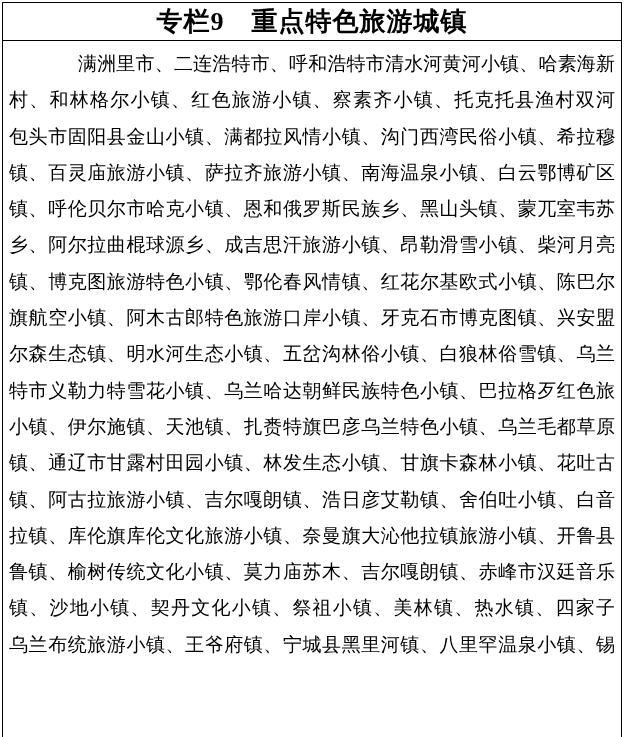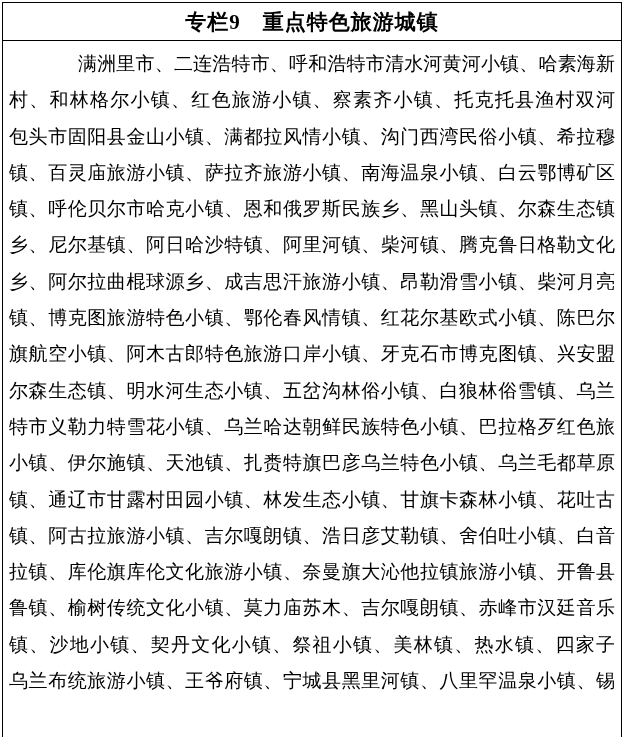--- a/index.html
+++ b/index.html
@@ -30,21 +30,21 @@
   }
   .title-row {
     height: 38px;
     border-bottom: 1.5px solid #000000;
     display: flex;
     align-items: center;
     justify-content: center;
     box-sizing: border-box;
   }
   .title-text {
-    font-size: 21px;
+    font-size: 26px;
     font-weight: bold;
     color: #000000;
     letter-spacing: 1px;
     white-space: pre;
   }
   .box-body {
     padding: 5px 6px 0 6px;
   }
   .body-line {
     font-size: 19px;
@@ -65,22 +65,21 @@
 <div class="stage">
   <div class="column-box">
     <div class="title-row">
       <span class="title-text">专栏9　重点特色旅游城镇</span>
     </div>
     <div class="box-body">
         <div class="body-line first">满洲里市、二连浩特市、呼和浩特市清水河黄河小镇、哈素海新</div>
         <div class="body-line">村、和林格尔小镇、红色旅游小镇、察素齐小镇、托克托县渔村双河镇、</div>
         <div class="body-line">包头市固阳县金山小镇、满都拉风情小镇、沟门西湾民俗小镇、希拉穆仁</div>
         <div class="body-line">镇、百灵庙旅游小镇、萨拉齐旅游小镇、南海温泉小镇、白云鄂博矿区小</div>
-        <div class="body-line">镇、呼伦贝尔市哈克小镇、恩和俄罗斯民族乡、黑山头镇、尔森生态镇</div>
-        <div class="body-line">乡、尼尔基镇、阿日哈沙特镇、阿里河镇、柴河镇、腾克鲁日格勒文化</div>
+        <div class="body-line">镇、呼伦贝尔市哈克小镇、恩和俄罗斯民族乡、黑山头镇、蒙兀室韦苏</div>
         <div class="body-line">乡、阿尔拉曲棍球源乡、成吉思汗旅游小镇、昂勒滑雪小镇、柴河月亮小</div>
         <div class="body-line">镇、博克图旅游特色小镇、鄂伦春风情镇、红花尔基欧式小镇、陈巴尔虎</div>
         <div class="body-line">旗航空小镇、阿木古郎特色旅游口岸小镇、牙克石市博克图镇、兴安盟察</div>
         <div class="body-line">尔森生态镇、明水河生态小镇、五岔沟林俗小镇、白狼林俗雪镇、乌兰浩</div>
         <div class="body-line">特市义勒力特雪花小镇、乌兰哈达朝鲜民族特色小镇、巴拉格歹红色旅游</div>
         <div class="body-line">小镇、伊尔施镇、天池镇、扎赉特旗巴彦乌兰特色小镇、乌兰毛都草原小</div>
         <div class="body-line">镇、通辽市甘露村田园小镇、林发生态小镇、甘旗卡森林小镇、花吐古拉</div>
         <div class="body-line">镇、阿古拉旅游小镇、吉尔嘎朗镇、浩日彦艾勒镇、舍伯吐小镇、白音塔</div>
         <div class="body-line">拉镇、库伦旗库伦文化旅游小镇、奈曼旗大沁他拉镇旅游小镇、开鲁县开</div>
         <div class="body-line">鲁镇、榆树传统文化小镇、莫力庙苏木、吉尔嘎朗镇、赤峰市汉廷音乐小</div>

